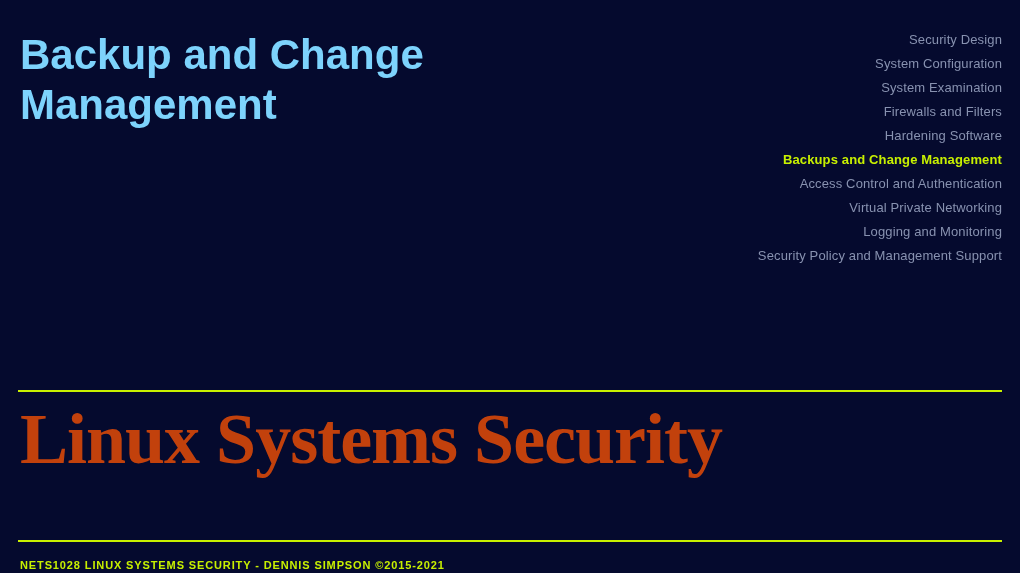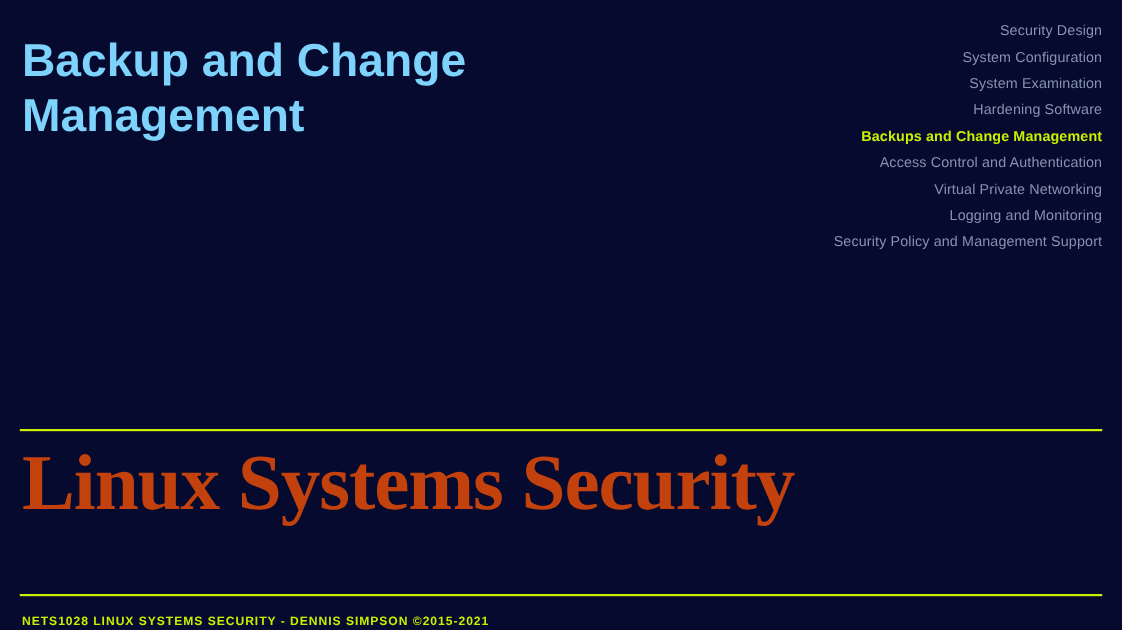--- a/index.html
+++ b/index.html
@@ -37,21 +37,21 @@
       font-weight: bold;
       color: #7dd3fc;
       line-height: 1.2;
       margin-bottom: 4px;
     }
 
     
     .right-nav {
       position: absolute;
       right: 18px;
-      top: 16px;
+      top: 28px;
       text-align: right;
     }
 
     .nav-item {
       display: block;
       font-size: 13px;
       color: #8892b0;
       line-height: 1.85;
       text-decoration: none;
       letter-spacing: 0.01em;
@@ -117,20 +117,21 @@
 
   <div class="left-content">
     <div class="main-title">Backup and Change Management</div>
   </div>
 
   <div class="right-nav">
 
   <span class="nav-item">Security Design</span>
       <span class="nav-item">System Configuration</span>
       <span class="nav-item">System Examination</span>
+      <span class="nav-item">Firewalls and Filters</span>
       <span class="nav-item">Hardening Software</span>
       <span class="nav-item active">Backups and Change Management</span>
       <span class="nav-item">Access Control and Authentication</span>
       <span class="nav-item">Virtual Private Networking</span>
       <span class="nav-item">Logging and Monitoring</span>
       <span class="nav-item">Security Policy and Management Support</span>
     </div>
 
   <div class="separator-line separator-top"></div>
   <div class="separator-line separator-bottom"></div>

